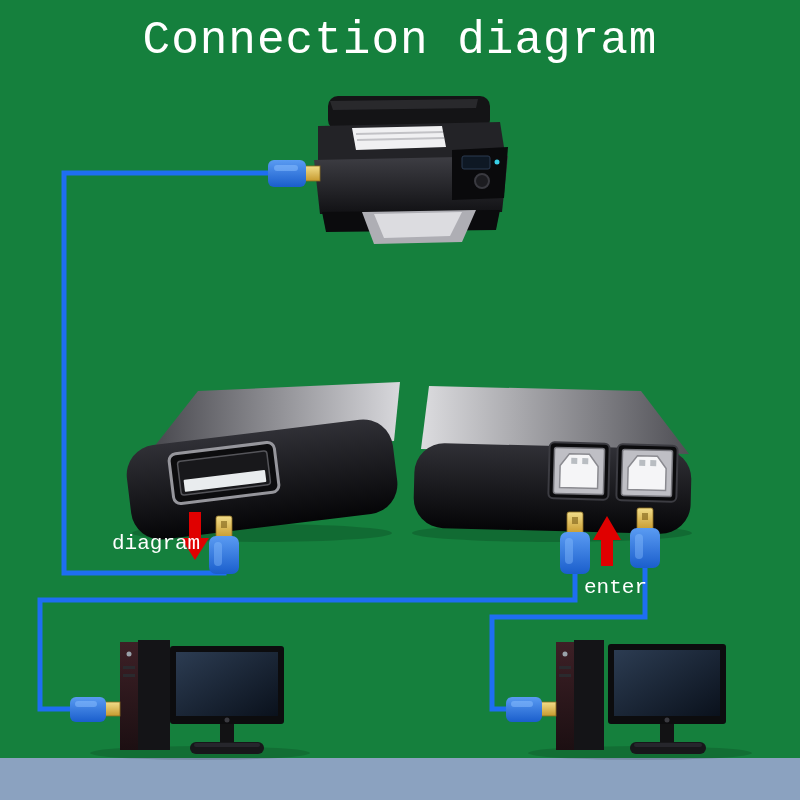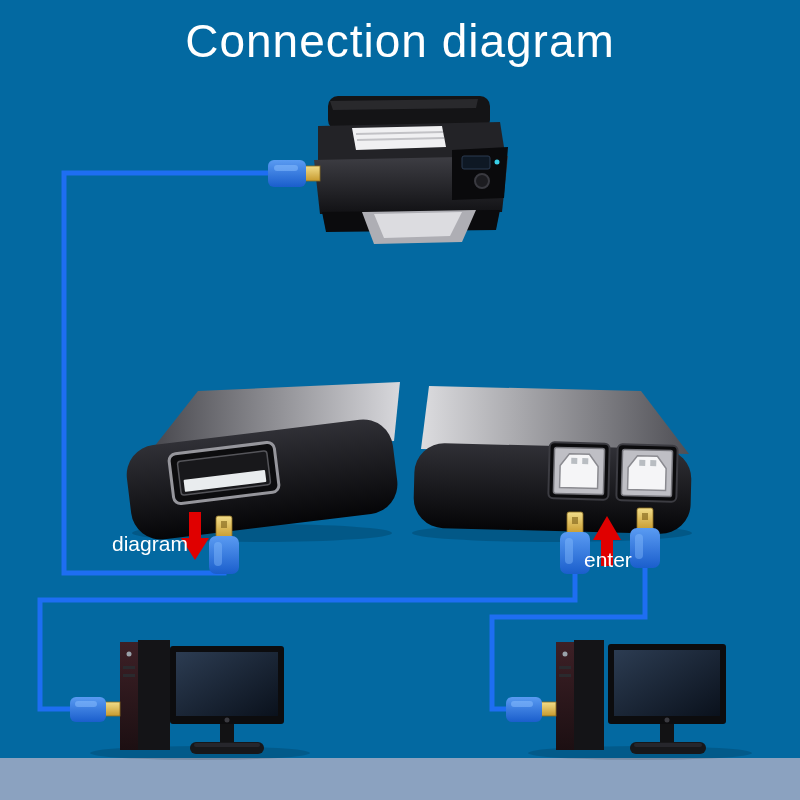--- a/index.html
+++ b/index.html
@@ -1,40 +1,40 @@
 <!DOCTYPE html>
 <html><head>
 <meta charset="utf-8">
 <style>
   html,body{margin:0;padding:0;}
   .stage{
     position:relative;
     width:800px;height:800px;
     overflow:hidden;
-    background:#0369a1;
-    font-family:Liberation Sans, sans-serif;
+    background:#15803d;
+    font-family:Liberation Mono, monospace;
   }
   .floor-band{
     position:absolute;left:0;bottom:0;width:800px;height:42px;
     background:#8ba2c0;
   }
   .title{
     position:absolute;top:16px;left:0;width:800px;
     text-align:center;
     font-size:46px;line-height:1.1;
     color:#ffffff;
     letter-spacing:1px;
   }
   .port-label{
     position:absolute;
     color:#ffffff;
     font-size:21px;
   }
   .label-output{left:112px;top:532px;}
-  .label-enter{left:584px;top:548px;}
+  .label-enter{left:584px;top:576px;}
   svg{position:absolute;top:0;left:0;}
 </style>
 </head>
 <body>
 
 <div class="stage">
 
   <div class="floor-band"></div>
 
   <svg width="800" height="800" viewBox="0 0 800 800">

